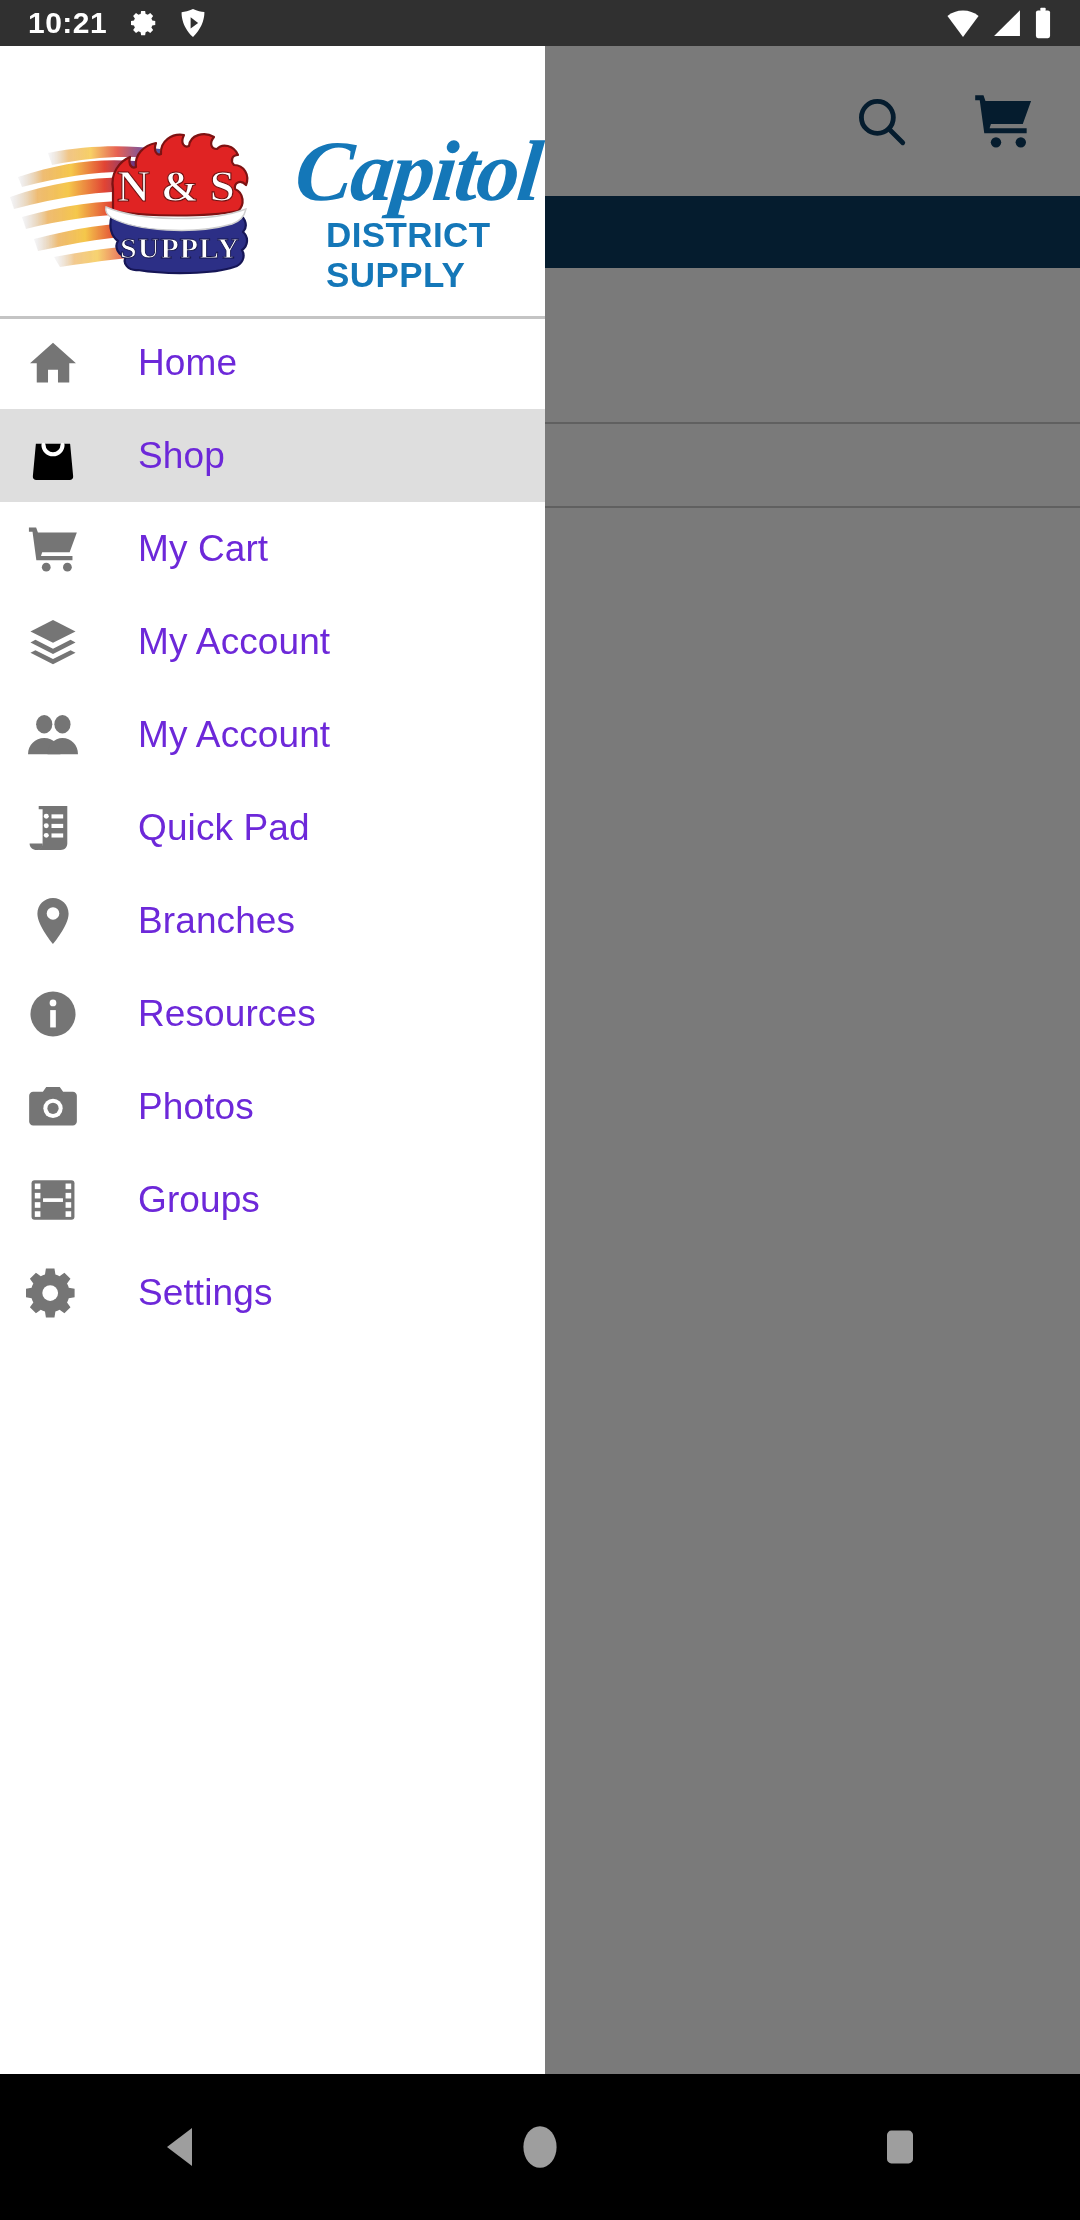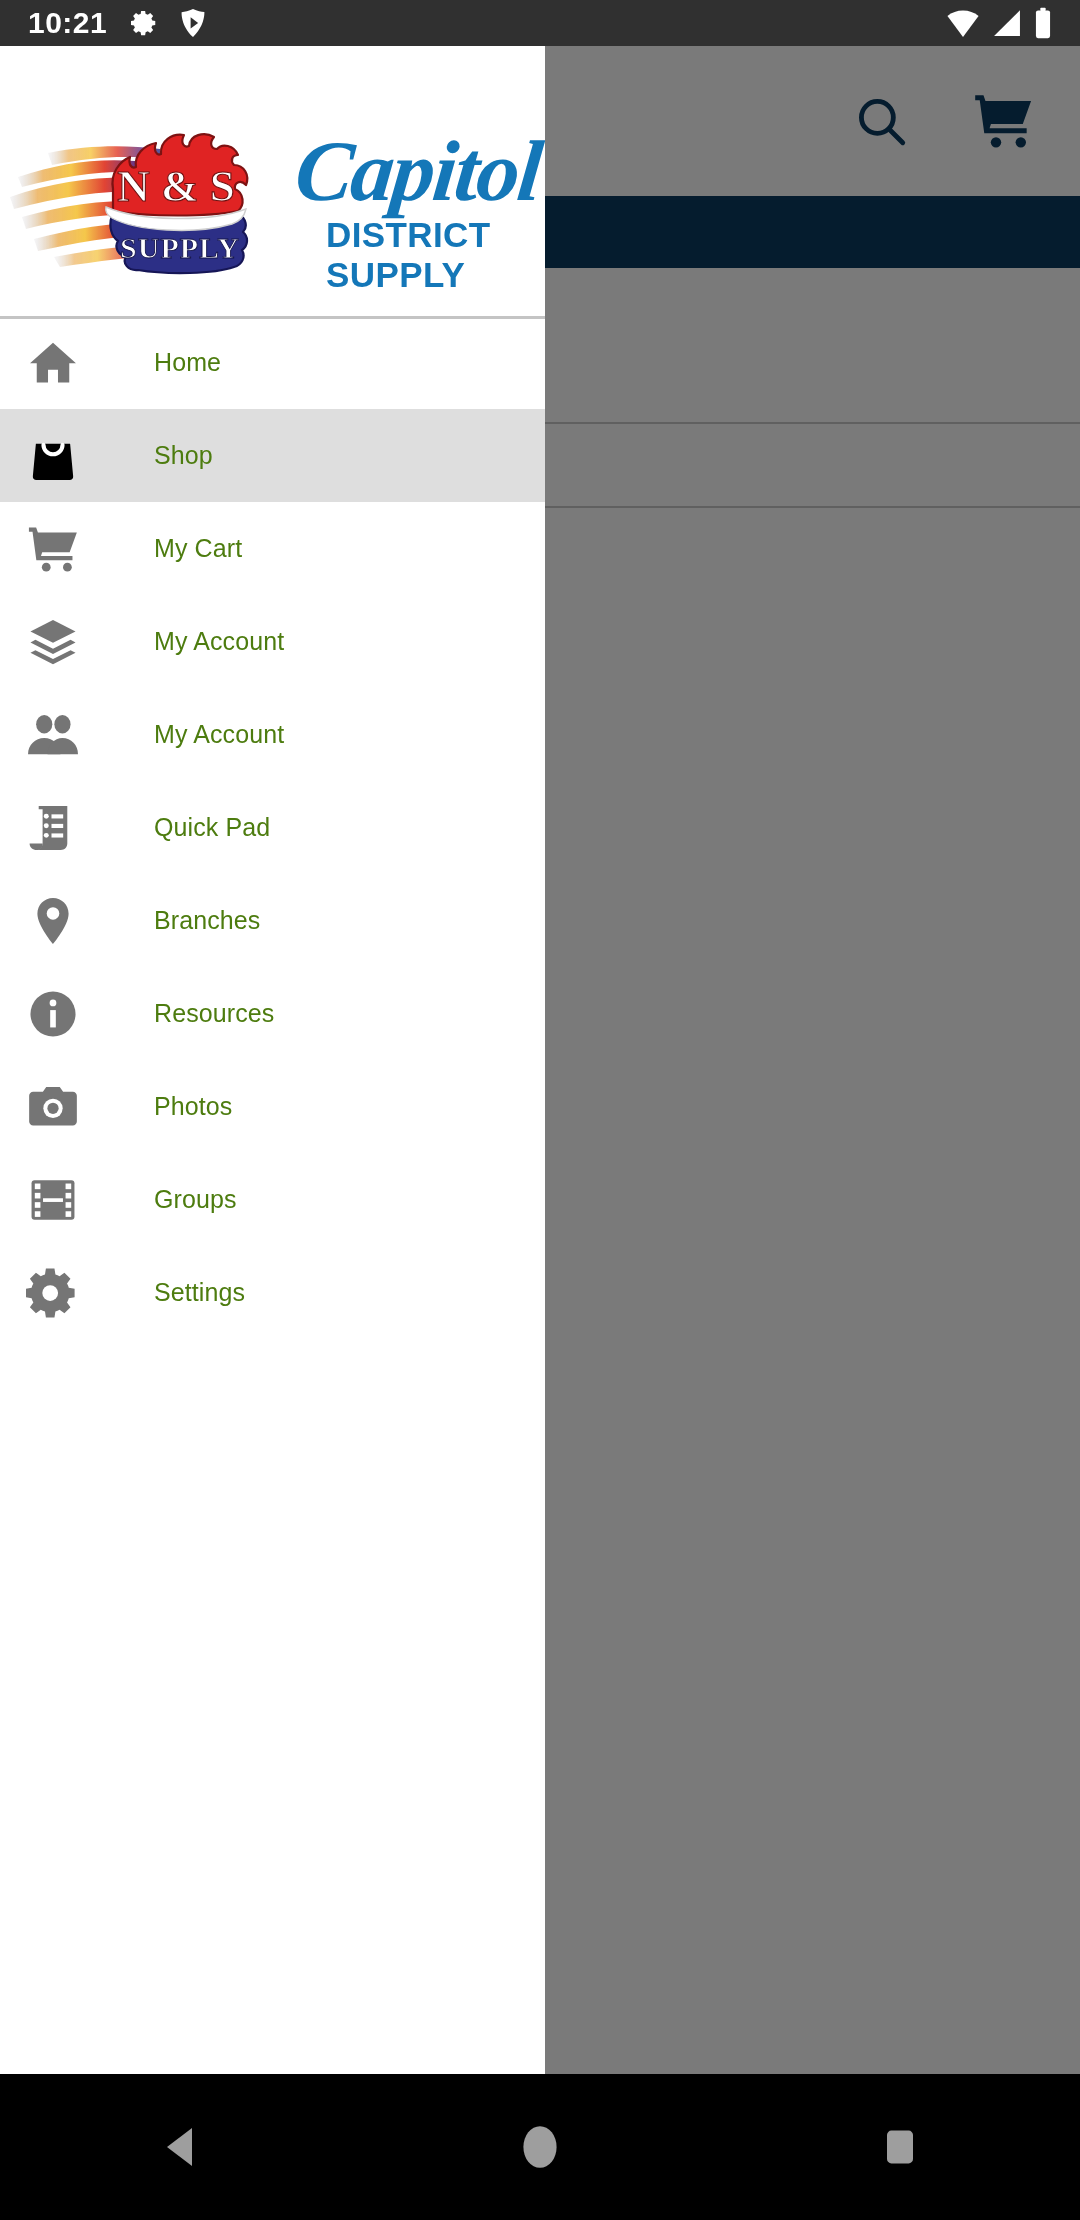--- a/index.html
+++ b/index.html
@@ -90,22 +90,22 @@
   .menu-item{
     position:relative; display:flex; align-items:center;
     height:93px; width:545px; background:transparent;
   }
   .menu-item.active{ background:#dedede;text-align:center; }
   .mi-icon{
     width:106px; min-width:106px; display:flex; align-items:center; justify-content:center;
   }
   .mi-icon svg{ display:block; }
   .mi-label{
-    font-size:25px; color:#4d7c0f; font-weight:400; letter-spacing:.1px;
-    margin-left:48px;
+    font-size:37px; color:#6d28d9; font-weight:400; letter-spacing:.1px;
+    margin-left:32px;
   }
 
   
   .navbar{
     position:absolute; bottom:0; left:0; width:1080px; height:146px;
     background:#000000; display:flex; align-items:center; z-index:70;
   }
   .nav-btn{ flex:1; display:flex; align-items:center; justify-content:center; }
   .nav-btn svg{ display:block; }
 </style>

